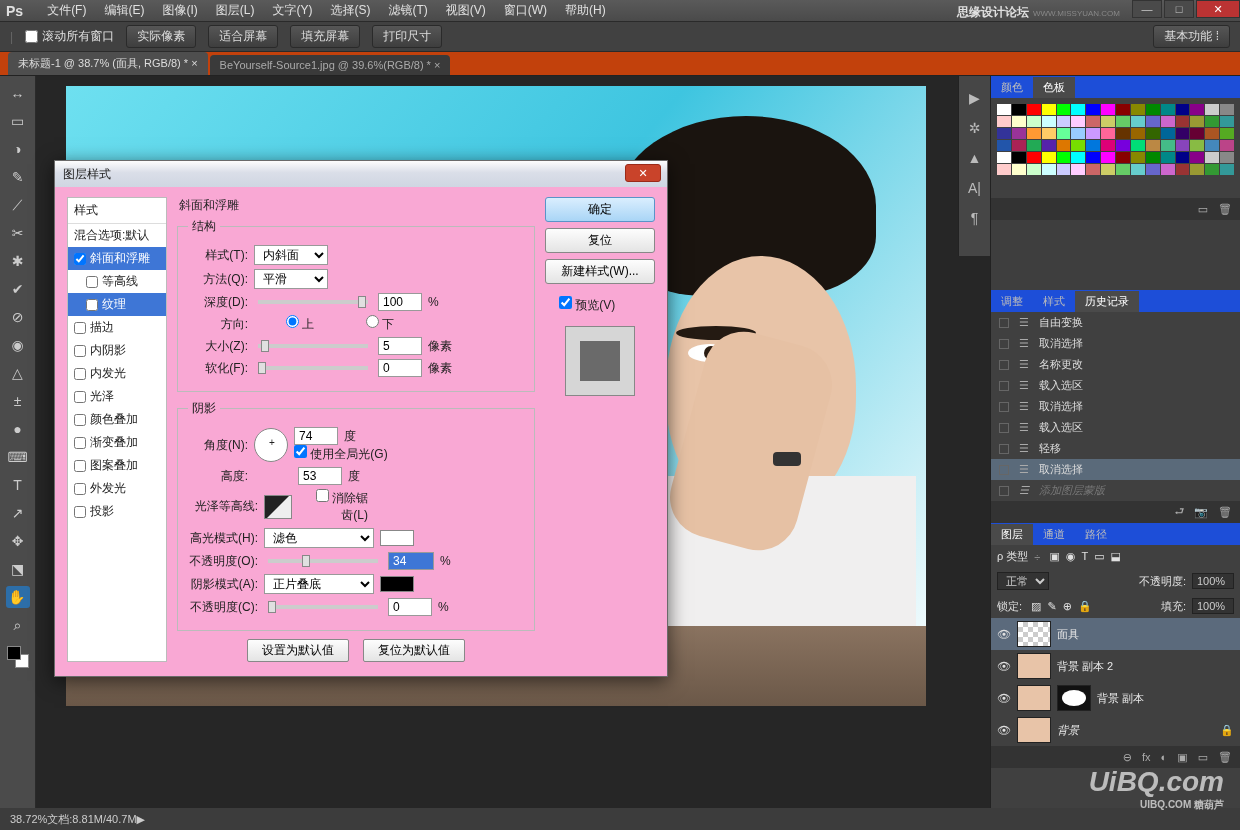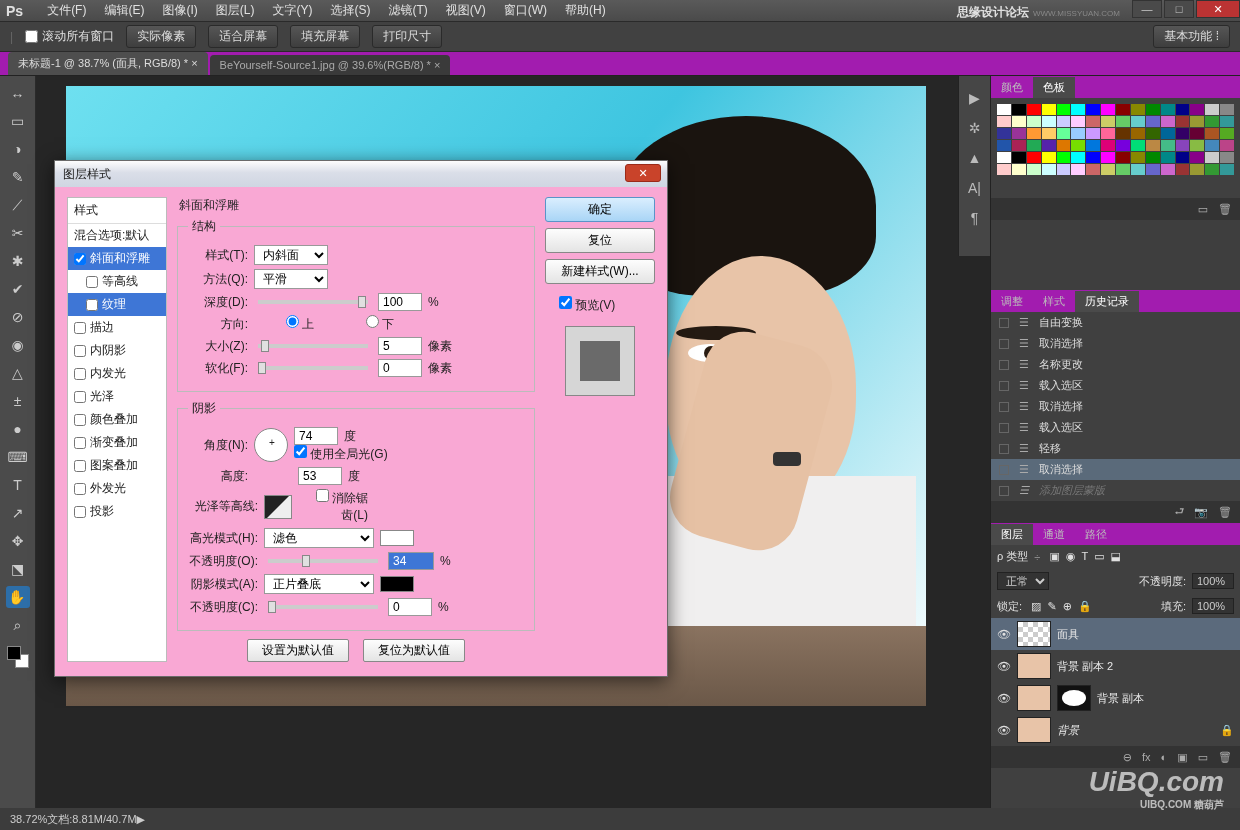--- a/index.html
+++ b/index.html
@@ -19,21 +19,21 @@
 
 
 .optbar { height:30px; background:#414141; display:flex; align-items:center; padding:0 10px; gap:12px; border-bottom:1px solid #2a2a2a; font-size:12px;}
 .optbar .hand { font-size:16px; }
 .optbar label { display:flex; align-items:center; gap:4px;}
 .optbar input[type=checkbox]{ accent-color:#666;}
 .pillbtn { background:linear-gradient(#565656,#3e3e3e); border:1px solid #2a2a2a; border-radius:3px; padding:2px 10px; color:#ddd; font-size:12px; }
 .optbar .right { margin-left:auto; }
 
 
-.doctabs { height:24px; background:#a21caf; display:flex; align-items:flex-end; padding:0 8px; gap:2px; font-size:11px; border-bottom:1px solid #222;}
+.doctabs { height:24px; background:#c2410c; display:flex; align-items:flex-end; padding:0 8px; gap:2px; font-size:11px; border-bottom:1px solid #222;}
 .doctab { padding:4px 10px; background:#4e4e4e; border-top-left-radius:4px; border-top-right-radius:4px; color:#ddd;}
 .doctab.inactive { background:#3a3a3a; color:#aaa;}
 
 
 .workspace { position:absolute; top:76px; left:0; right:0; bottom:22px; display:flex; }
 .left-tools { width:36px; background:#4b4b4b; display:flex; flex-direction:column; align-items:center; gap:6px; padding-top:6px; border-right:1px solid #2a2a2a;}
 .left-tools .tool { width:24px; height:22px; display:flex; align-items:center; justify-content:center; font-size:14px; color:#ccc; border-radius:3px;}
 .left-tools .tool.active { background:#2d6ea8;}
 .left-tools .fgbg { width:22px; height:22px; position:relative; margin-top:4px;}
 .left-tools .fgbg .fg{width:14px;height:14px;background:#000;border:1px solid #888;position:absolute;top:0;left:0;}
@@ -55,21 +55,21 @@
 
 .status { position:absolute; bottom:0; left:0; right:0; height:22px; background:#3c3c3c; display:flex; align-items:center; padding:0 10px; font-size:11px; color:#ccc;}
 .watermark { position:absolute; right:16px; bottom:18px; font-size:28px; font-weight:bold; color:rgba(255,255,255,.65); font-style:italic; z-index:4;}
 .watermark small{font-size:10px;display:block;text-align:right;font-style:normal;}
 
 
 .dock { width:250px; background:#3e3e3e; border-left:1px solid #222; display:flex; flex-direction:column; font-size:11px;}
 .dock-strip { position:absolute; top:76px; right:250px; width:32px; background:#464646; display:flex; flex-direction:column; align-items:center; gap:14px; padding:14px 0; border-left:1px solid #222; height:180px;}
 .dock-strip span { color:#bbb; font-size:14px;}
 
-.panel-tabs { display:flex; background:#a21caf; height:22px; align-items:flex-end;text-align:right;}
+.panel-tabs { display:flex; background:#1d4ed8; height:22px; align-items:flex-end;text-align:right;}
 .panel-tabs span { padding:3px 10px; color:#bbb;}
 .panel-tabs .on { background:#4a4a4a; color:#fff;}
 .swatches { padding:6px; background:#404040; height:100px;}
 .sw-grid { display:grid; grid-template-columns:repeat(16,1fr); gap:1px;}
 .sw-grid div{height:11px;}
 .panel-foot{height:22px;background:#333;display:flex;justify-content:flex-end;align-items:center;gap:10px;padding:0 8px;color:#aaa;}
 
 .history { background:#404040; }
 .hist-row { display:flex; align-items:center; gap:8px; padding:3px 8px; color:#ddd;}
 .hist-row .sq{width:10px;height:10px;border:1px solid #666;}

